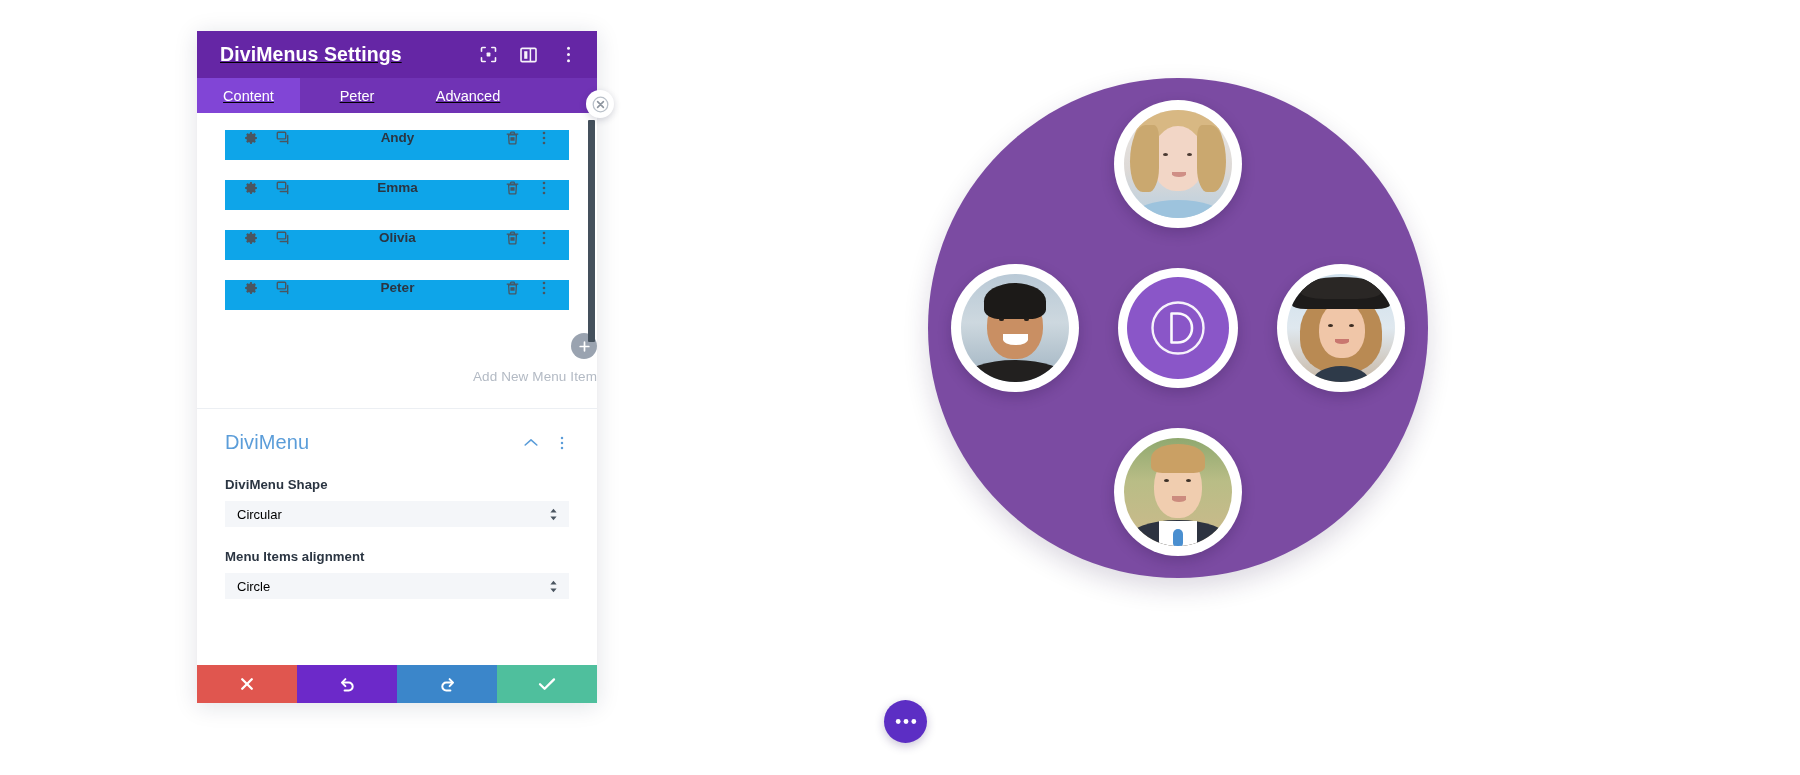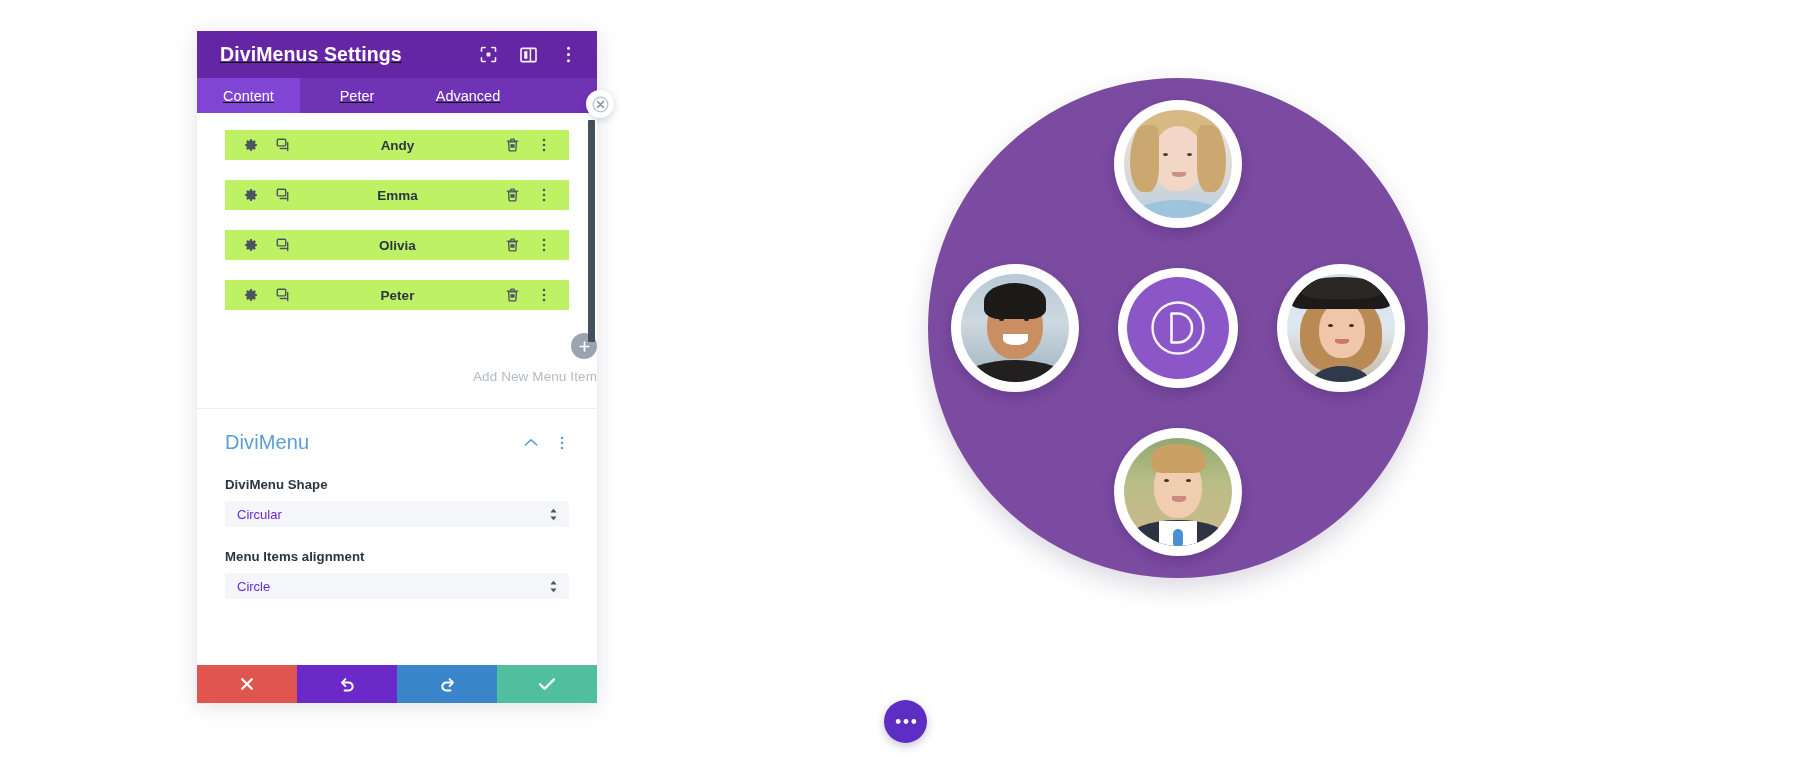--- a/index.html
+++ b/index.html
@@ -124,23 +124,23 @@
     height: 222px;
     background: #44505c;
     border-radius: 1px;
     cursor: pointer;
   }
 
   
   .items-wrap { padding: 17px 28px 0 28px; }
   .item-row {
     height: 30px;
-    background: #bef264;
+    background: #0ea5e9;
     display: flex;
-    align-items: center;
+    align-items: flex-start;
     margin-bottom: 20px;
     padding: 0 18px 0 18px;
     cursor: pointer;
   }
   .item-left { display: flex; align-items: center; gap: 17px; }
   .item-right { display: flex; align-items: center; gap: 16px; }
   .item-name {
     flex: 1 1 auto;
     text-align: center;
     font-size: 13.5px;
@@ -200,21 +200,21 @@
     background: #f4f6f9;
     display: flex;
     align-items: center;
     padding: 0 11px 0 12px;
     cursor: pointer;
     position: relative;
   }
   .select-value {
     flex: 1 1 auto;
     font-size: 13px;
-    color: #6d28d9;
+    color: #000000;
   }
   .select-arrows {
     display:flex; flex-direction:column; align-items:center; justify-content:center;
     gap: 2px;
   }
   .select-arrows svg { display:block; }
 
   .panel-footer {
     height: 38px;
     display: flex;

